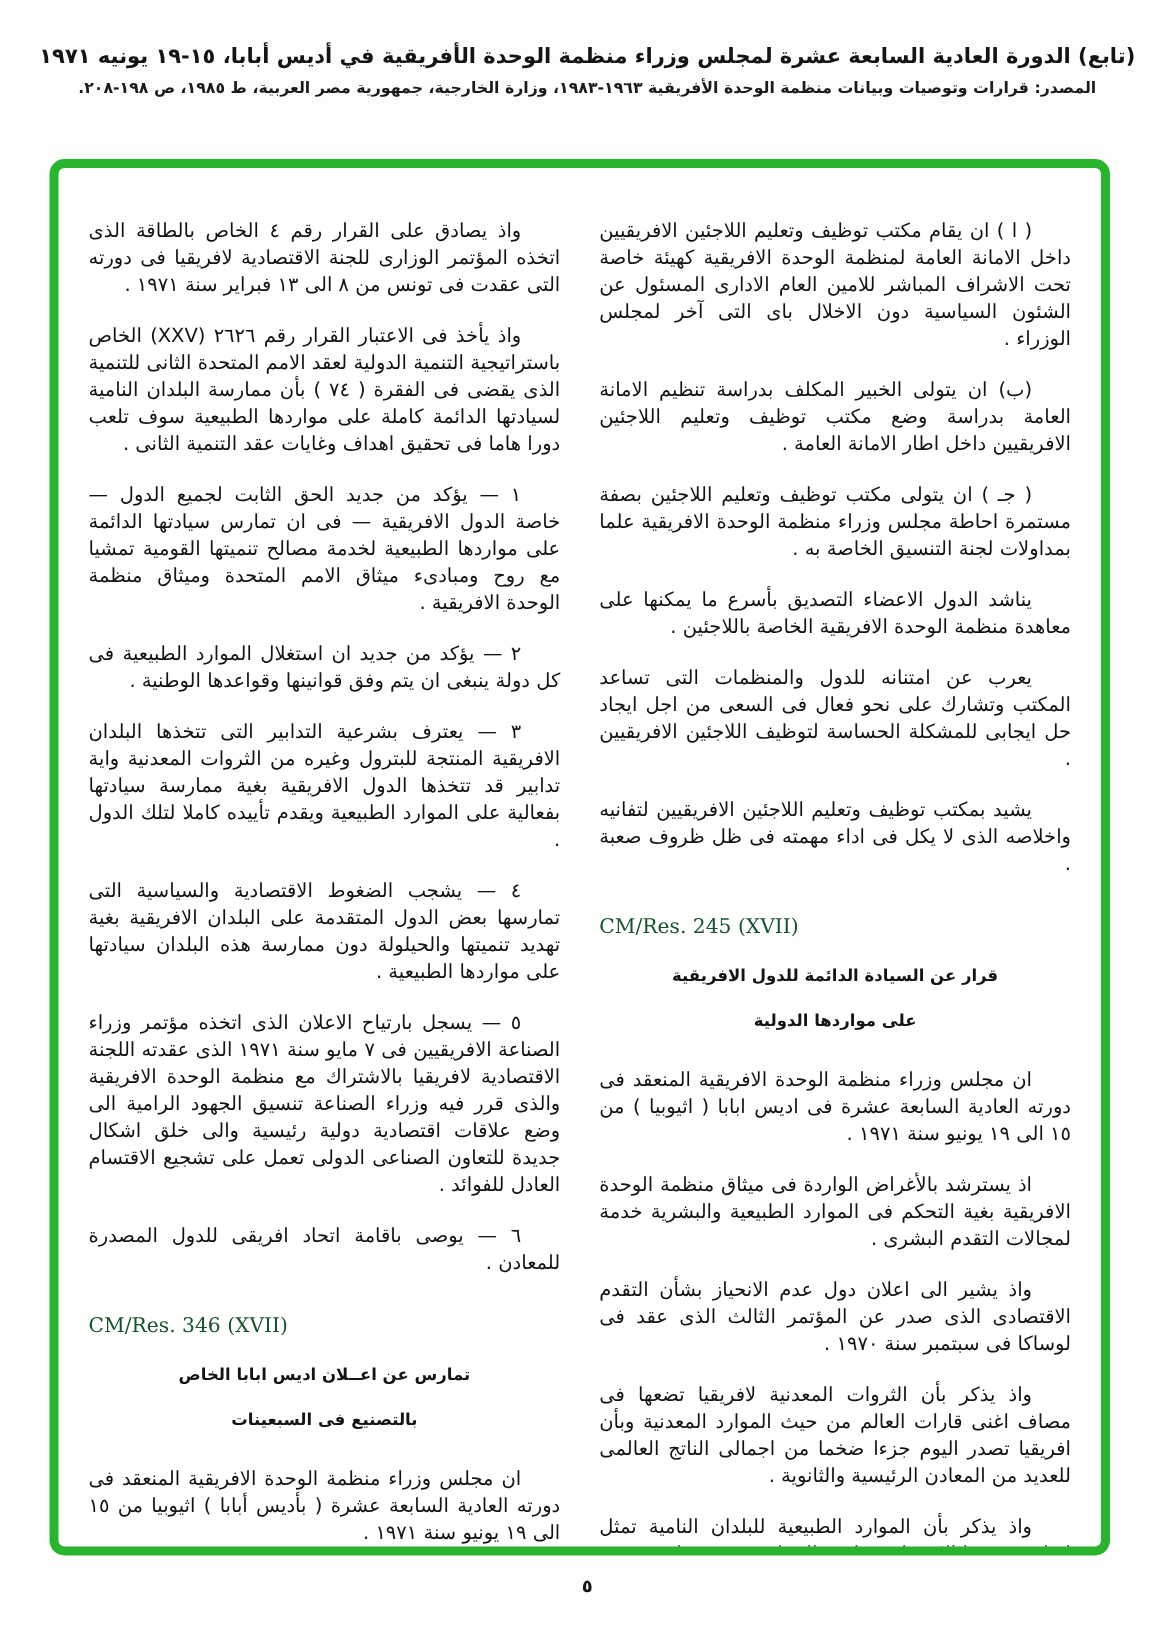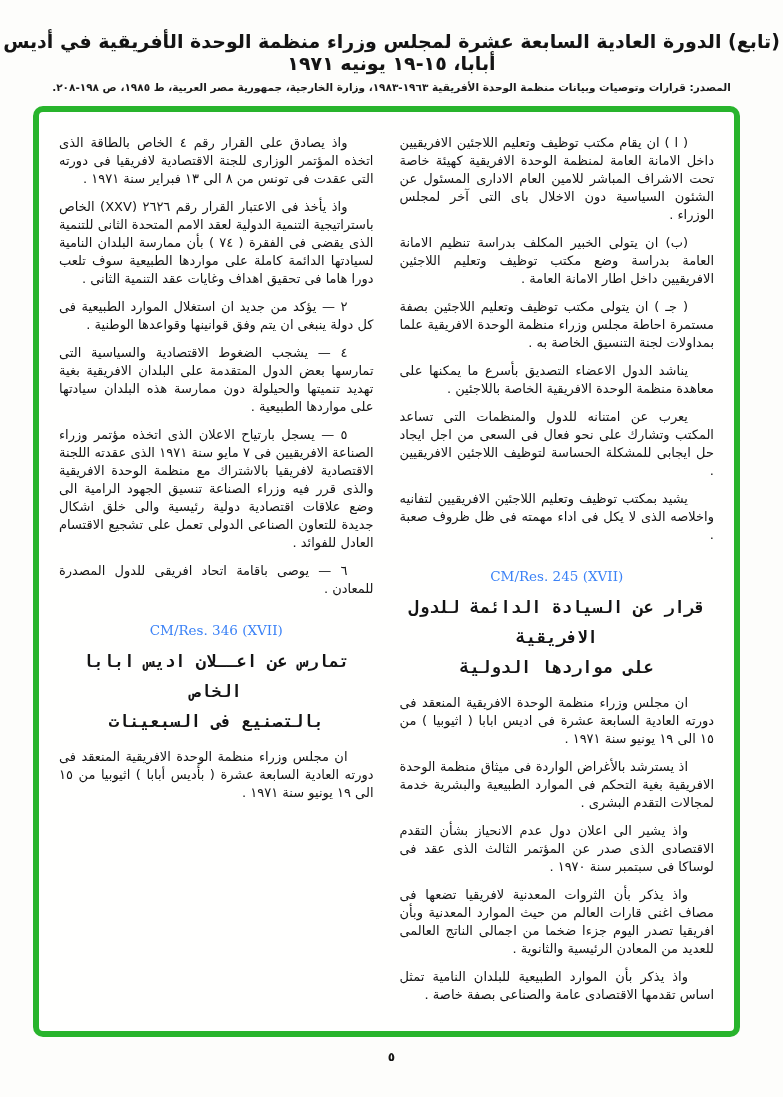--- a/index.html
+++ b/index.html
@@ -10,21 +10,21 @@
     position: relative;
     color: #141414;
     overflow: hidden;
   }
   .header {
     direction: rtl;
     text-align: center;
     padding-top: 30px;
   }
   .header-line1 {
-    font-size: 19px;
+    font-size: 14px;
     font-weight: 700;
     letter-spacing: 0.2px;
   }
   .header-line2 {
     font-size: 10.5px;
     font-weight: 700;
     margin-top: 7px;
     color: #1b1b1b;
     text-align: center;
   }
@@ -44,37 +44,36 @@
   .col {
     flex: 1 1 0;
     direction: rtl;
     min-width: 0;
   }
   .para {
     font-size: 13px;
     line-height: 18px;
     text-align: justify;
     text-indent: 26px;
-    margin: 4px 0 10px 0;
+    margin: 16px 0 10px 0;
   }
   .rescode {
     direction: ltr;
-    text-align: center;
+    text-align: left;
     font-family: "DejaVu Serif", serif;
     font-size: 13.5px;
     margin: 24px 0 10px 0;
-    color: #3b82f6;
+    color: #14532d;
   }
   .restitle {
     font-weight: 700;
     text-align: center;
-    font-size: 17px;
+    font-size: 11px;
     line-height: 30px;
     margin: 2px 0 10px 0;
-    font-family: Liberation Mono, monospace;
   }
   .page-number {
     position: absolute;
     left: 0; right: 0;
     top: 1050px;
     text-align: center;
     font-size: 12px;
     font-weight: 700;
   }
 </style>
@@ -101,21 +100,23 @@
       </div>
       <p class="para">ان مجلس وزراء منظمة الوحدة الافريقية المنعقد فى دورته العادية السابعة عشرة فى اديس ابابا ( اثيوبيا ) من ١٥ الى ١٩ يونيو سنة ١٩٧١ .</p>
       <p class="para">اذ يسترشد بالأغراض الواردة فى ميثاق منظمة الوحدة الافريقية بغية التحكم فى الموارد الطبيعية والبشرية خدمة لمجالات التقدم البشرى .</p>
       <p class="para">واذ يشير الى اعلان دول عدم الانحياز بشأن التقدم الاقتصادى الذى صدر عن المؤتمر الثالث الذى عقد فى لوساكا فى سبتمبر سنة ١٩٧٠ .</p>
       <p class="para">واذ يذكر بأن الثروات المعدنية لافريقيا تضعها فى مصاف اغنى قارات العالم من حيث الموارد المعدنية وبأن افريقيا تصدر اليوم جزءا ضخما من اجمالى الناتج العالمى للعديد من المعادن الرئيسية والثانوية .</p>
       <p class="para">واذ يذكر بأن الموارد الطبيعية للبلدان النامية تمثل اساس تقدمها الاقتصادى عامة والصناعى بصفة خاصة .</p>
     </div>
   <div class="col" id="col-left">
       <p class="para">واذ يصادق على القرار رقم ٤ الخاص بالطاقة الذى اتخذه المؤتمر الوزارى للجنة الاقتصادية لافريقيا فى دورته التى عقدت فى تونس من ٨ الى ١٣ فبراير سنة ١٩٧١ .</p>
       <p class="para">واذ يأخذ فى الاعتبار القرار رقم ٢٦٢٦ (XXV) الخاص باستراتيجية التنمية الدولية لعقد الامم المتحدة الثانى للتنمية الذى يقضى فى الفقرة ( ٧٤ ) بأن ممارسة البلدان النامية لسيادتها الدائمة كاملة على مواردها الطبيعية سوف تلعب دورا هاما فى تحقيق اهداف وغايات عقد التنمية الثانى .</p>
+      <p class="para">١ — يؤكد من جديد الحق الثابت لجميع الدول — خاصة الدول الافريقية — فى ان تمارس سيادتها الدائمة على مواردها الطبيعية لخدمة مصالح تنميتها القومية تمشيا مع روح ومبادىء ميثاق الامم المتحدة وميثاق منظمة الوحدة الافريقية .</p>
       <p class="para">٢ — يؤكد من جديد ان استغلال الموارد الطبيعية فى كل دولة ينبغى ان يتم وفق قوانينها وقواعدها الوطنية .</p>
+      <p class="para">٣ — يعترف بشرعية التدابير التى تتخذها البلدان الافريقية المنتجة للبترول وغيره من الثروات المعدنية واية تدابير قد تتخذها الدول الافريقية بغية ممارسة سيادتها بفعالية على الموارد الطبيعية ويقدم تأييده كاملا لتلك الدول .</p>
       <p class="para">٤ — يشجب الضغوط الاقتصادية والسياسية التى تمارسها بعض الدول المتقدمة على البلدان الافريقية بغية تهديد تنميتها والحيلولة دون ممارسة هذه البلدان سيادتها على مواردها الطبيعية .</p>
       <p class="para">٥ — يسجل بارتياح الاعلان الذى اتخذه مؤتمر وزراء الصناعة الافريقيين فى ٧ مايو سنة ١٩٧١ الذى عقدته اللجنة الاقتصادية لافريقيا بالاشتراك مع منظمة الوحدة الافريقية والذى قرر فيه وزراء الصناعة تنسيق الجهود الرامية الى وضع علاقات اقتصادية دولية رئيسية والى خلق اشكال جديدة للتعاون الصناعى الدولى تعمل على تشجيع الاقتسام العادل للفوائد .</p>
       <p class="para">٦ — يوصى باقامة اتحاد افريقى للدول المصدرة للمعادن .</p>
       <div class="rescode">CM/Res. 346 (XVII)</div>
       <div class="restitle">
         <div>تمارس عن اعــلان اديس ابابا الخاص</div>
         <div>بالتصنيع فى السبعينات</div>
       </div>
       <p class="para">ان مجلس وزراء منظمة الوحدة الافريقية المنعقد فى دورته العادية السابعة عشرة ( بأديس أبابا ) اثيوبيا من ١٥ الى ١٩ يونيو سنة ١٩٧١ .</p>
     </div>

